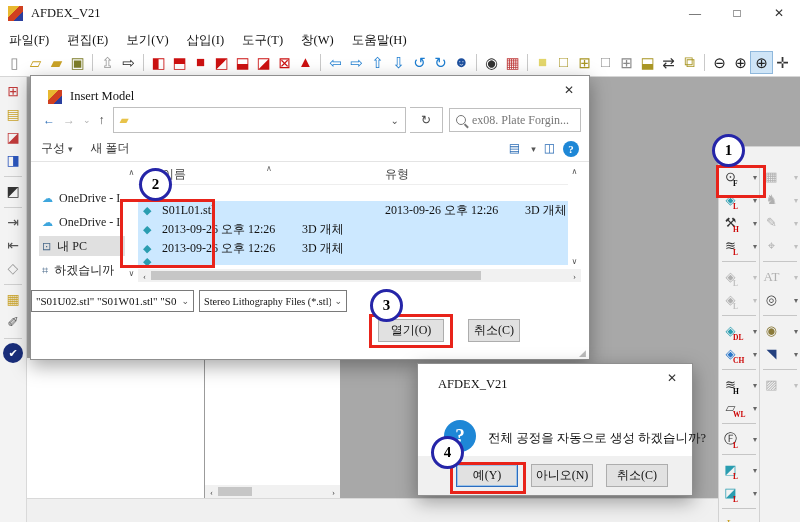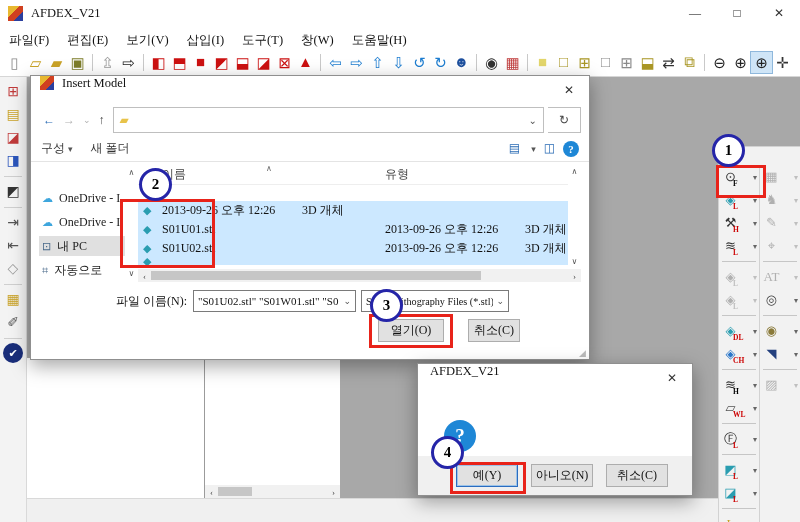--- a/index.html
+++ b/index.html
@@ -38,21 +38,21 @@
   .rcol:first-child{border-right:1px solid #d2d2d2;}
   .rbtn{position:relative;width:36px;height:22px;display:flex;align-items:center;margin-bottom:1px;flex:0 0 auto;}
   .rbtn.sep{margin-top:8px;}
   .rbtn.sep::before{content:'';position:absolute;top:-5px;left:1px;right:1px;border-top:1px solid #c6c6c6;}
   .rico{width:19px;text-align:center;font-size:13px;}
   .rbadge{position:absolute;left:12px;bottom:0;font-size:7.5px;font-weight:bold;}
   .rcaret{margin-left:auto;font-size:8px;color:#666;}
   .rbtn.disabled .rcaret{color:#bfbfbf;}
   
   .dlg{position:absolute;background:#fff;border:1px solid #8f8f8f;box-shadow:0 6px 18px rgba(0,0,0,.35);box-sizing:border-box;}
-  .dtitle{height:28px;display:flex;align-items:flex-start;}
+  .dtitle{height:28px;display:flex;align-items:flex-end;margin-left:8px;}
   .dtitle .logo{width:14px;height:14px;margin-left:9px;}
   .dtitle .txt{margin-left:8px;font-size:12.5px;}
   .dclose{margin-left:auto;width:40px;height:28px;display:flex;align-items:center;justify-content:center;font-size:12px;color:#333;}
   
   #insert{left:30px;top:75px;width:560px;height:285px;}
   .d-nav{position:absolute;left:0;top:28px;width:100%;height:32px;display:flex;align-items:center;padding:0 8px;box-sizing:border-box;}
   .navarr{font-size:12px;color:#2b6cb5;padding:0 4px;}
   .navarr.dis{color:#b0b0b0;}
   .crumb{flex:1;height:24px;border:1px solid #bfbfbf;display:flex;align-items:center;margin:0 4px 0 4px;padding:0 6px;background:#fff;}
   .crumb .fold{color:#e8c34a;font-size:12px;margin-right:5px;}
@@ -343,20 +343,24 @@
     <div class="d-nav">
       <span class="navarr">←</span>
       <span class="navarr dis">→</span>
       <span class="navarr dis" style="font-size:9px">⌄</span>
       <span class="navarr" style="color:#444">↑</span>
       <div class="crumb">
         <span class="fold">▰</span>
         <span class="ccaret">⌄</span>
       </div>
       <span class="refresh">↻</span>
+      <div class="search">
+        <span class="magicon"></span>
+        <span>ex08. Plate Forgin...</span>
+      </div>
     </div>
     <div class="d-cmd">
       <span>구성</span>
       <span class="caret">▾</span>
       <span class="gap">새 폴더</span>
       <div class="right">
         <span style="color:#2b6cb5">▤</span>
         <span class="caret">▾</span>
         <span style="color:#2b6cb5">◫</span>
         <span class="helpicon">?</span>
@@ -372,69 +376,67 @@
           <div class="nav-item">
             <span class="nicon" style="color: rgb(62, 166, 221);">☁</span>
             <span>OneDrive - I</span>
           </div>
           <div class="nav-item selected">
             <span class="nicon" style="color: rgb(74, 106, 138);">⊡</span>
             <span>내 PC</span>
           </div>
           <div class="nav-item">
             <span class="nicon" style="color: rgb(74, 106, 138);">⌗</span>
-            <span>자동으로</span>
+            <span>하겠습니까</span>
           </div>
         </div>
       <div class="navscroll">
         <span>∧</span>
         <span>∨</span>
       </div>
       <div class="filearea">
         <div class="fhead">
           <span class="fh-name">이름</span>
           <span class="fh-sort">∧</span>
           <span class="fh-type">유형</span>
         </div>
         <div class="frows">
 
         <div class="frow">
+              <span class="ficon" style="color: rgb(42, 157, 176);">◆</span>
+              <span class="f-name">S01L01.stl</span>
+              <span class="f-date">2013-09-26 오후 12:26</span>
+              <span class="f-type">3D 개체</span>
+            </div>
+            <div class="frow">
               <span class="ficon" style="color: rgb(42, 157, 176);">◆</span>
               <span class="f-date">2013-09-26 오후 12:26</span>
               <span class="f-type">3D 개체</span>
             </div>
             <div class="frow">
               <span class="ficon" style="color: rgb(42, 157, 176);">◆</span>
-              <span class="f-name">S01U01.stl</span>
-              <span class="f-date">2013-09-26 오후 12:26</span>
-              <span class="f-type">3D 개체</span>
-            </div>
-            <div class="frow">
-              <span class="ficon" style="color: rgb(42, 157, 176);">◆</span>
-              <span class="f-name">S01U02.stl</span>
               <span class="f-date">2013-09-26 오후 12:26</span>
               <span class="f-type">3D 개체</span>
             </div>
           </div>
         <div class="frow partial">
           <span class="ficon" style="color: rgb(42, 157, 176);">◆</span>
         </div>
         <div class="hscroll" style="bottom:0">
           <span class="arr">‹</span>
           <span class="hs-thumb" style="width:330px"></span>
           <span class="arr" style="margin-left:auto">›</span>
         </div>
         <div class="listscroll">
           <span>∧</span>
           <span>∨</span>
         </div>
       </div>
     </div>
     <div class="d-file">
-      <span class="flabel">파일 이름(N):</span>
       <div class="combo combo1">
         <span class="val">"S01U02.stl" "S01W01.stl" "S0</span>
         <span class="caret">⌄</span>
       </div>
       <div class="combo combo2">
         <span class="val">Stereo Lithography Files (*.stl)</span>
         <span class="caret">⌄</span>
       </div>
     </div>
     <div class="d-btns">
@@ -444,20 +446,21 @@
     <span class="grip">◢</span>
   </div>
 
   <div class="dlg" id="confirm">
     <div class="dtitle">
       <span class="txt" style="margin-left:12px">AFDEX_V21</span>
       <span class="dclose">✕</span>
     </div>
     <div class="c-body">
       <span class="qicon">?</span>
+      <span class="cmsg">전체 공정을 자동으로 생성 하겠습니까?</span>
     </div>
     <div class="c-btns">
       <span class="cbtn focused">예(Y)</span>
       <span class="cbtn">아니오(N)</span>
       <span class="cbtn">취소(C)</span>
     </div>
   </div>
 
   <div class="ann-box" id="box1"></div>
   <div class="ann-box" id="box2"></div>

